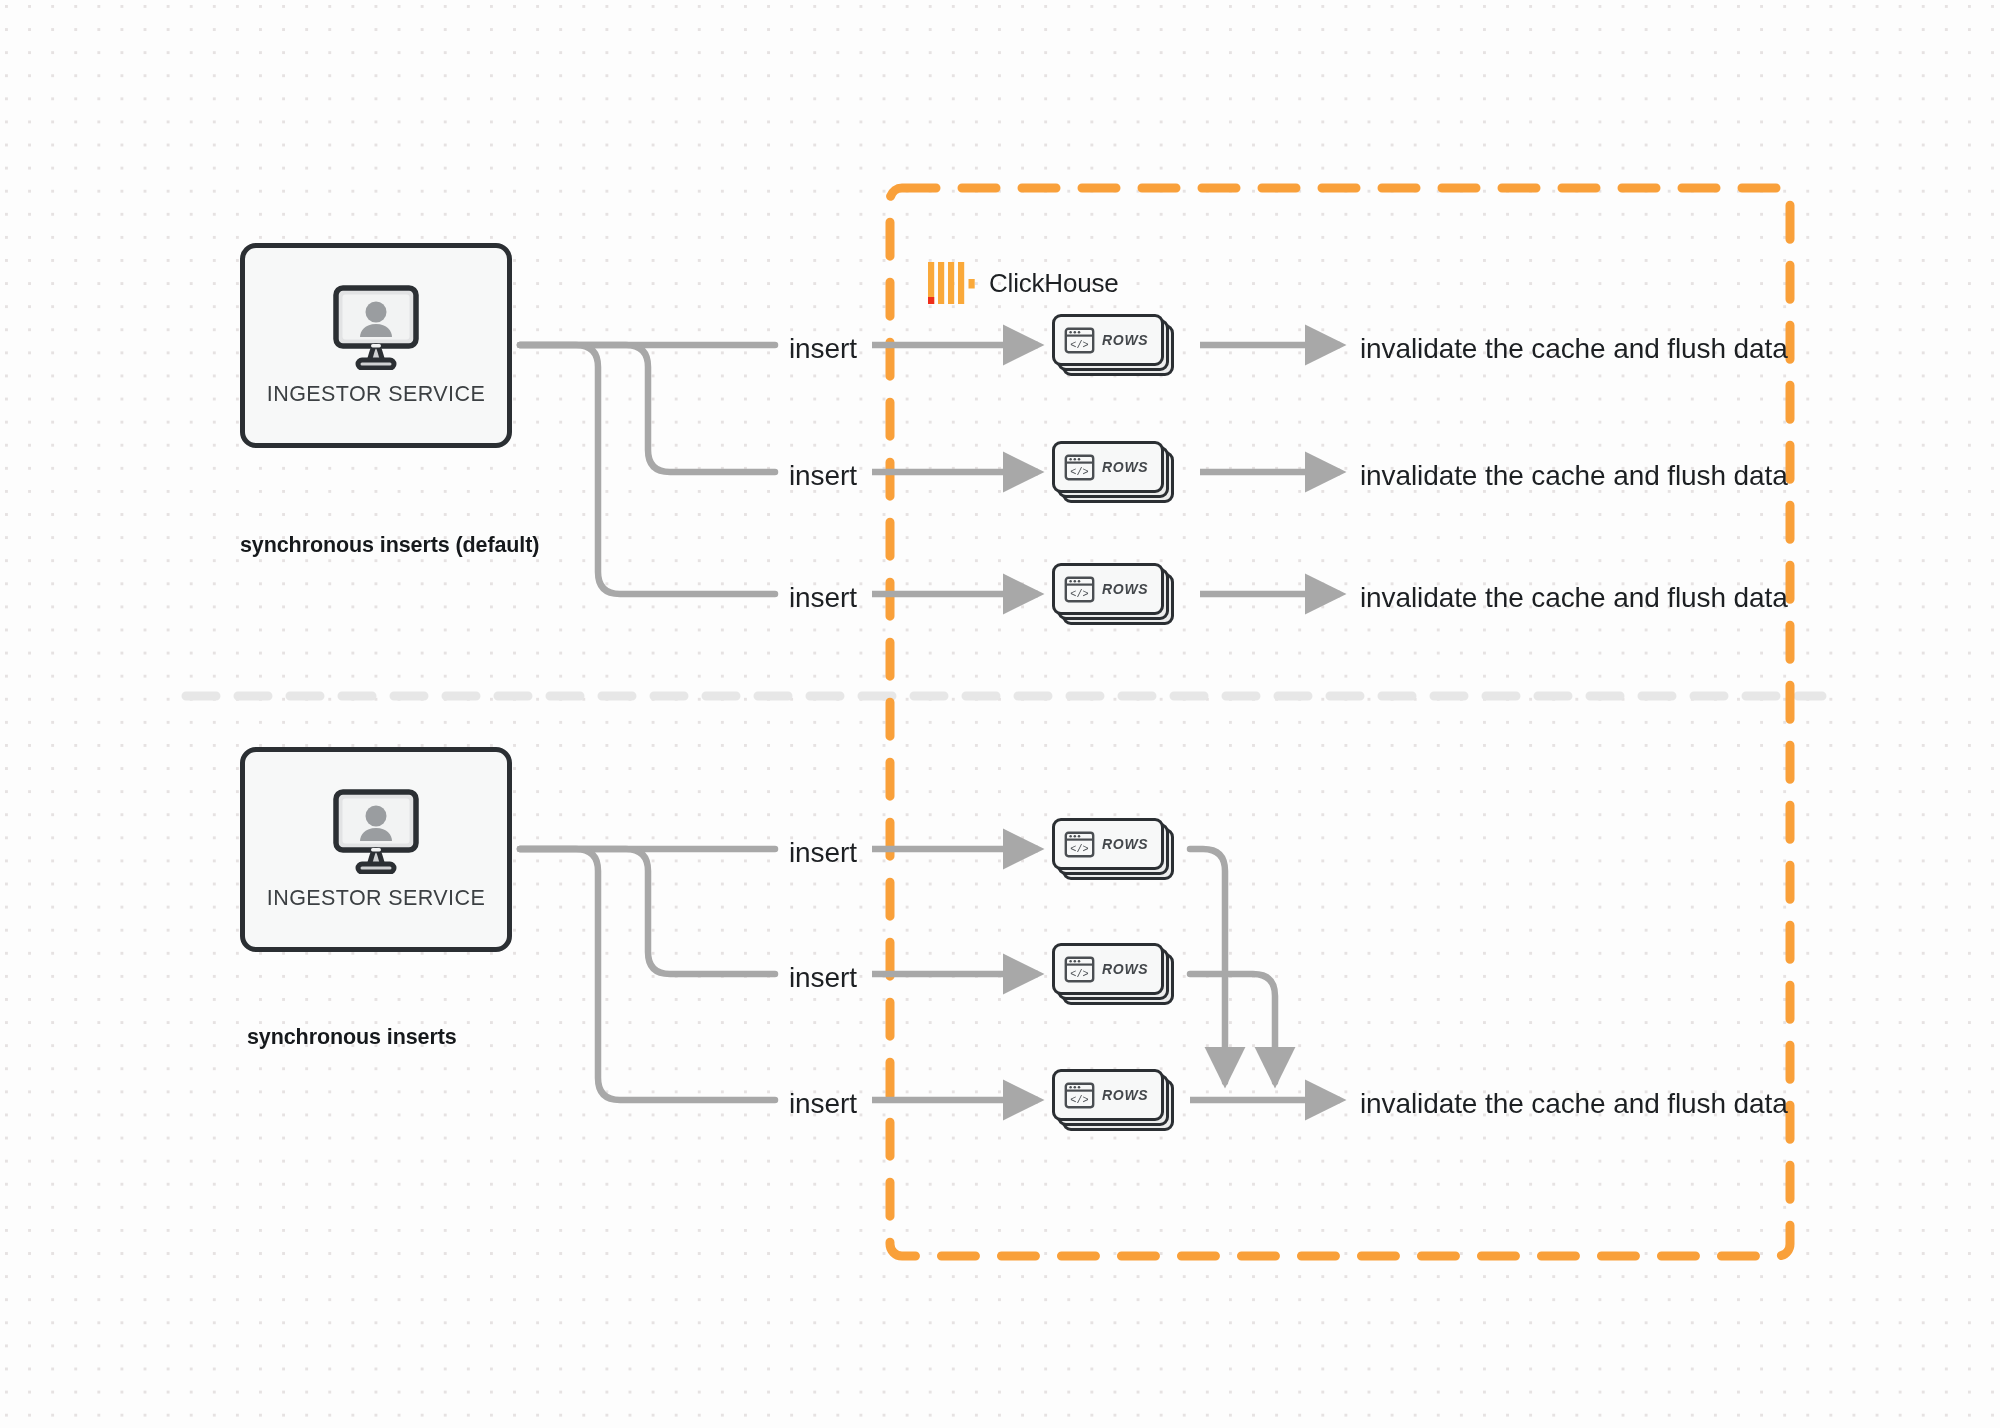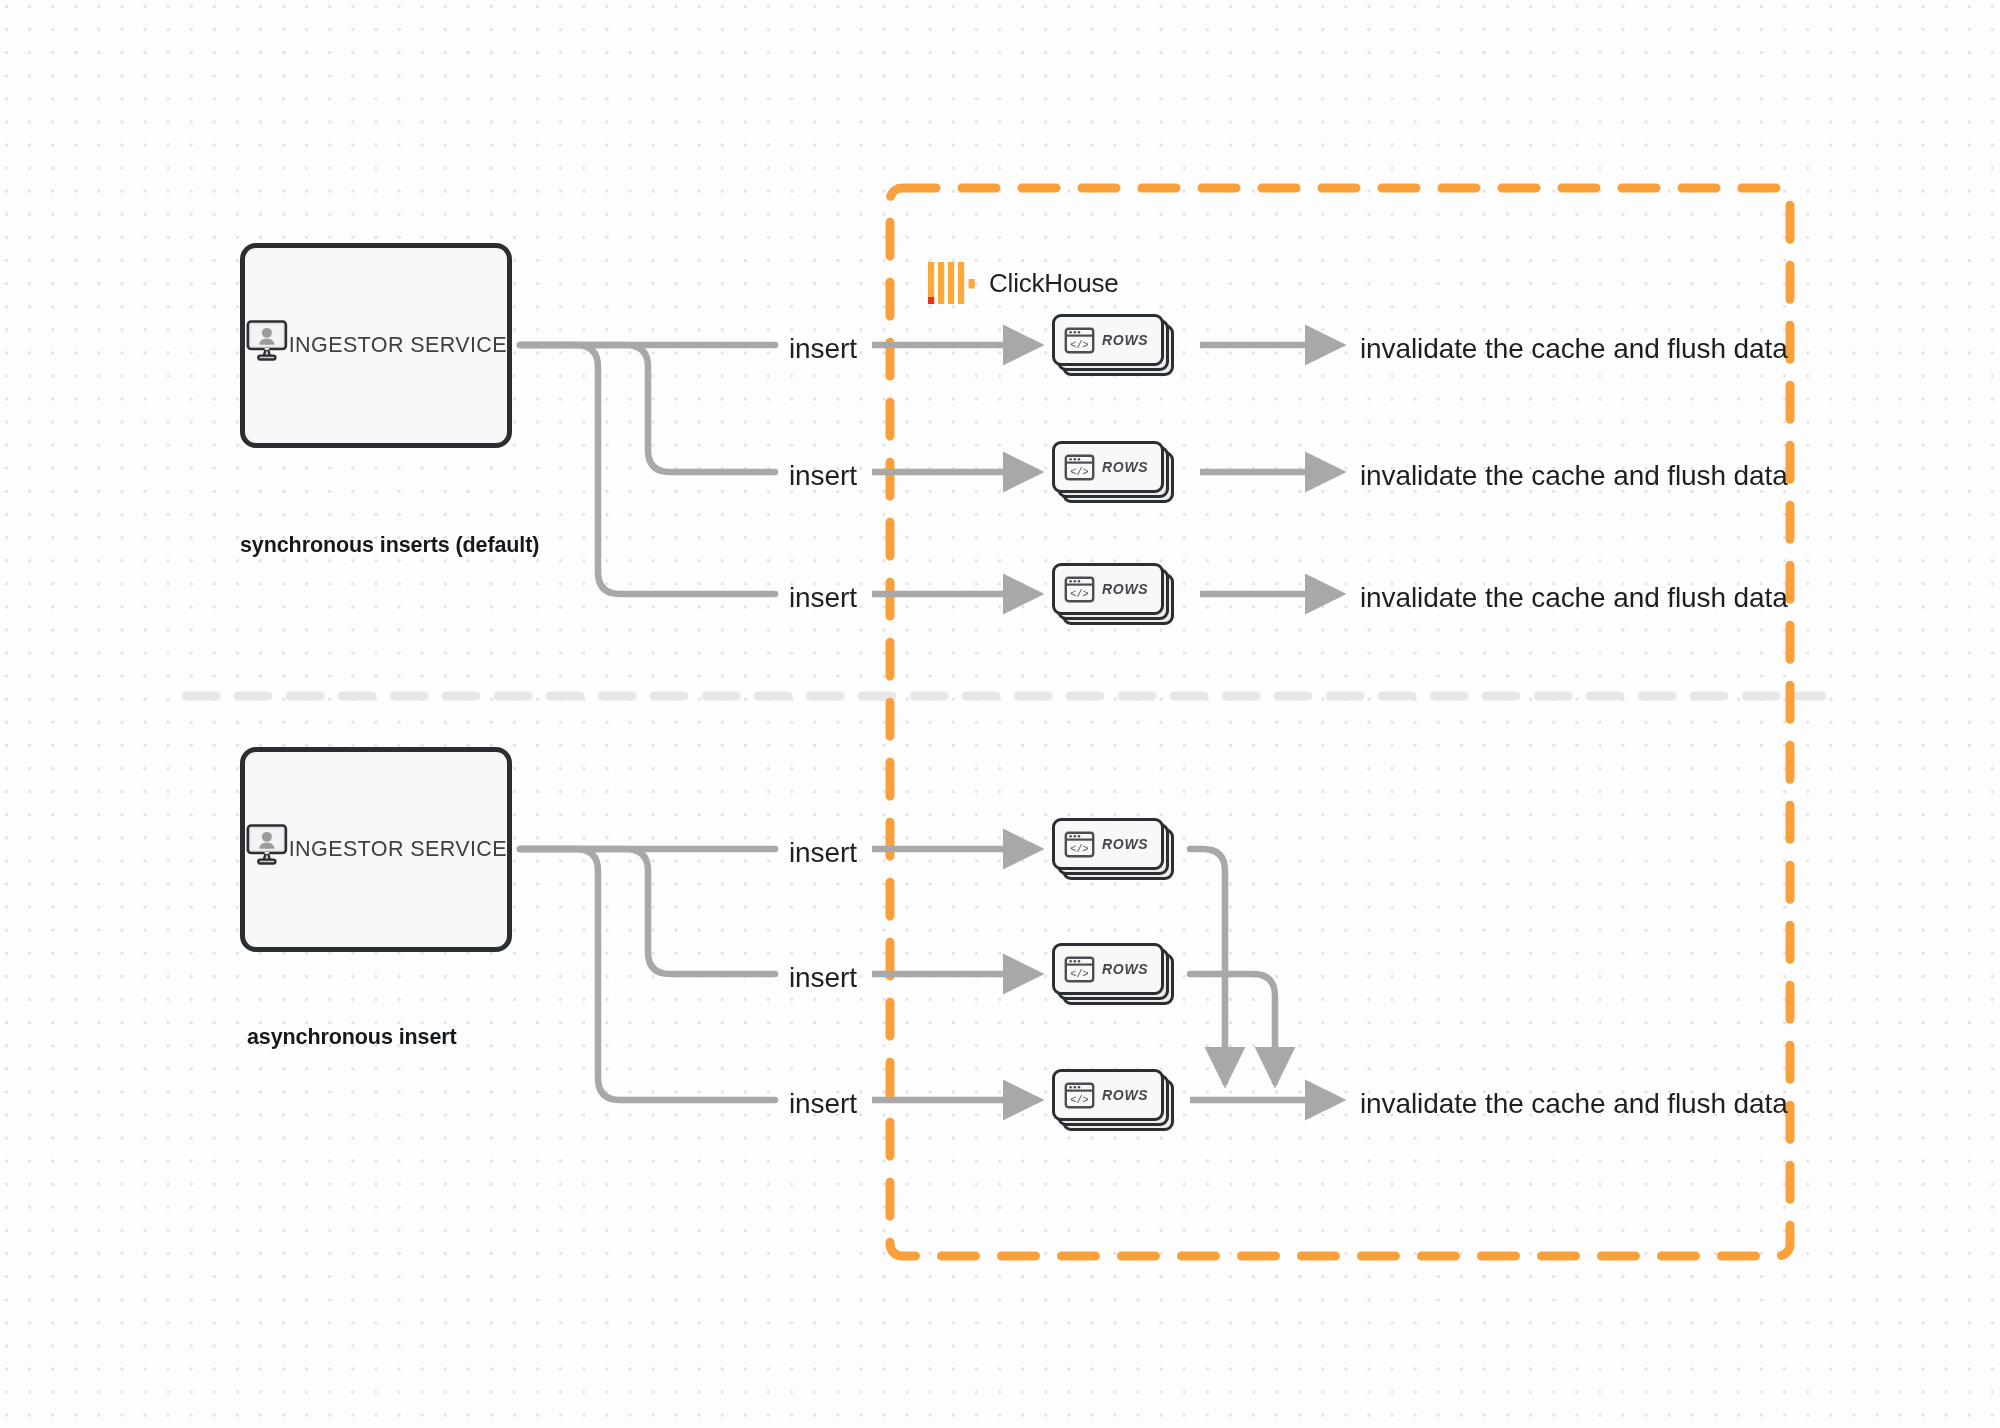--- a/index.html
+++ b/index.html
@@ -36,21 +36,21 @@
   
   .ingestor {
     position: absolute;
     width: 272px;
     height: 205px;
     border: 5px solid #2b2f33;
     border-radius: 16px;
     background: #f7f8f8;
     box-sizing: border-box;
     display: flex;
-    flex-direction: row;
+    flex-direction: column;
     align-items: center;
     justify-content: center;
   }
   .ingestor .monitor {
     width: 92px;
     height: 86px;
     margin-bottom: 12px;
   }
   .ingestor .svc-label {
     font-size: 21.5px;
@@ -289,21 +289,21 @@
       <rect x="12.5" y="10.5" width="67" height="45" rx="3" ry="3" fill="#f2f3f3"></rect>
       <circle cx="46" cy="28" r="10.5" fill="#9a9da0"></circle>
       <path d="M46,40 C35,40 30,47 30,53 L62,53 C62,47 57,40 46,40 Z" fill="#9a9da0"></path>
       <path d="M36,80 C41,80 41,62 46,62 C51,62 51,80 56,80 Z" fill="#cfd1d2" stroke="#2b2f33" stroke-width="5"></path>
       <rect x="28" y="76" width="36" height="8" rx="4" ry="4" fill="#cfd1d2" stroke="#2b2f33" stroke-width="5"></rect>
       <rect x="41" y="60" width="10" height="3.5" rx="1.7" ry="1.7" fill="#f2f3f3"></rect>
     </svg>
     <div class="svc-label">INGESTOR SERVICE</div>
   </div>
 
-  <div class="caption" style="left:247px; top:1025px;">asynchronous insert</div>
+  <div class="caption" style="left:247px; top:1025px;">synchronous inserts</div>
 
   <div class="flow-label" style="left:789px; top:837px;">insert</div>
   <div class="flow-label" style="left:789px; top:962px;">insert</div>
   <div class="flow-label" style="left:789px; top:1088px;">insert</div>
 
   <div class="rows-card" style="left:1052px; top:818px;">
     <div class="shadow-b"></div>
     <div class="shadow-a"></div>
     <div class="face">
       <svg class="code-ico" viewBox="0 0 31 27">

